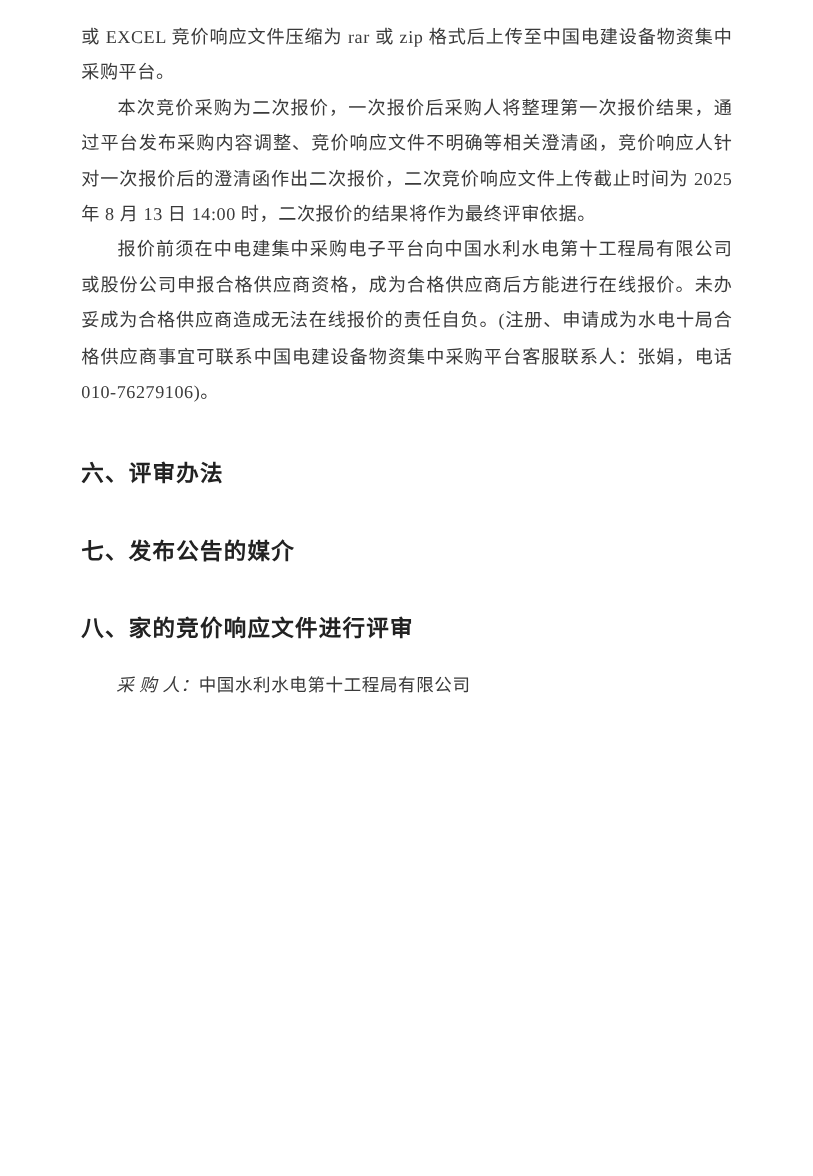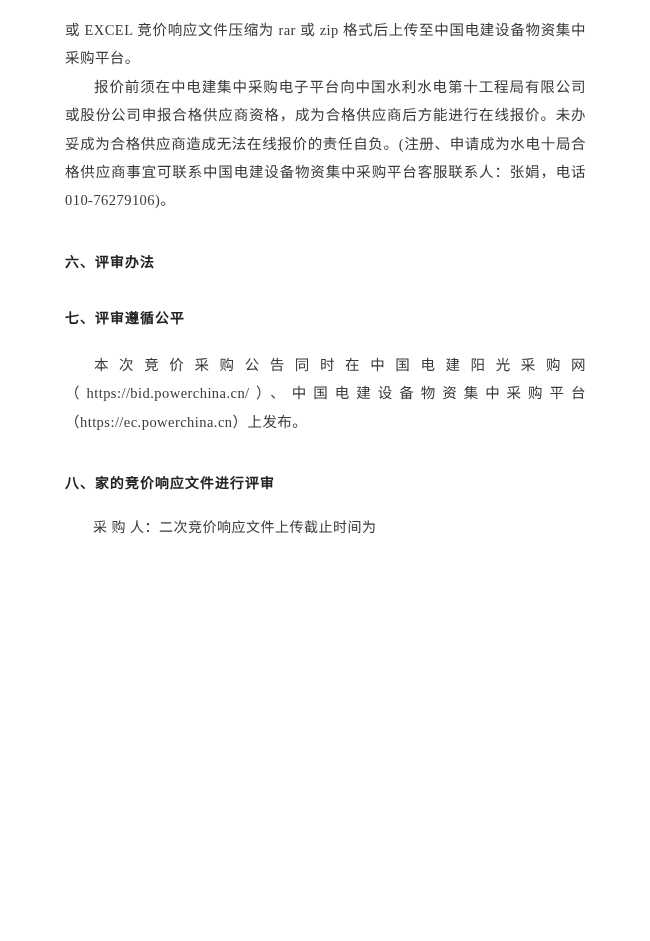--- a/index.html
+++ b/index.html
@@ -28,57 +28,57 @@
     color: #3a3a3a;
     text-align: justify;
     text-justify: inter-character;
   }
   p.body.indent {
     text-indent: 2em;
   }
   h2.sec-heading {
     margin: 36px 0 24px 0;
     font-family: "Liberation Sans", sans-serif;
-    font-size: 14px;
+    font-size: 18px;
     font-weight: 700;
     letter-spacing: 1px;
     color: #222222;
   }
   .contacts {
     margin-top: 14px;
     padding-left: 28px;
   }
   p.contact-line {
     margin: 0;
     font-size: 14px;
     letter-spacing: 0.5px;
     line-height: 24px;
     color: #3a3a3a;
     text-align: left;
   }
-  p.contact-line .label { white-space: pre; }
+  p.contact-line .label { white-space: pre; font-style: italic; }
 </style>
 </head>
 <body>
 
 <div class="page">
 
   <p class="body">或 EXCEL 竞价响应文件压缩为 rar 或 zip 格式后上传至中国电建设备物资集中采购平台。</p>
 
+  <p class="body indent">本次竞价采购为二次报价，一次报价后采购人将整理第一次报价结果，通过平台发布采购内容调整、竞价响应文件不明确等相关澄清函，竞价响应人针对一次报价后的澄清函作出二次报价，二次竞价响应文件上传截止时间为 2025 年 8 月 13 日 14:00 时，二次报价的结果将作为最终评审依据。</p>
 
   <p class="body indent">报价前须在中电建集中采购电子平台向中国水利水电第十工程局有限公司或股份公司申报合格供应商资格，成为合格供应商后方能进行在线报价。未办妥成为合格供应商造成无法在线报价的责任自负。(注册、申请成为水电十局合格供应商事宜可联系中国电建设备物资集中采购平台客服联系人：张娟，电话 010-76279106)。</p>
 
   <h2 class="sec-heading">六、评审办法</h2>
 
 
-  <h2 class="sec-heading">七、评审遵循公平</h2>
+  <h2 class="sec-heading">七、发布公告的媒介</h2>
 
-  <p class="body indent">本次竞价采购公告同时在中国电建阳光采购网（https://bid.powerchina.cn/）、中国电建设备物资集中采购平台（https://ec.powerchina.cn）上发布。</p>
 
   <h2 class="sec-heading">八、家的竞价响应文件进行评审</h2>
 
   <div class="contacts">
     <p class="contact-line">
-      <span class="label">采 购 人：</span><span>二次竞价响应文件上传截止时间为</span>
+      <span class="label">采 购 人：</span><span>中国水利水电第十工程局有限公司</span>
     </p>
   </div>
 
 </div>
 
 </body></html>

